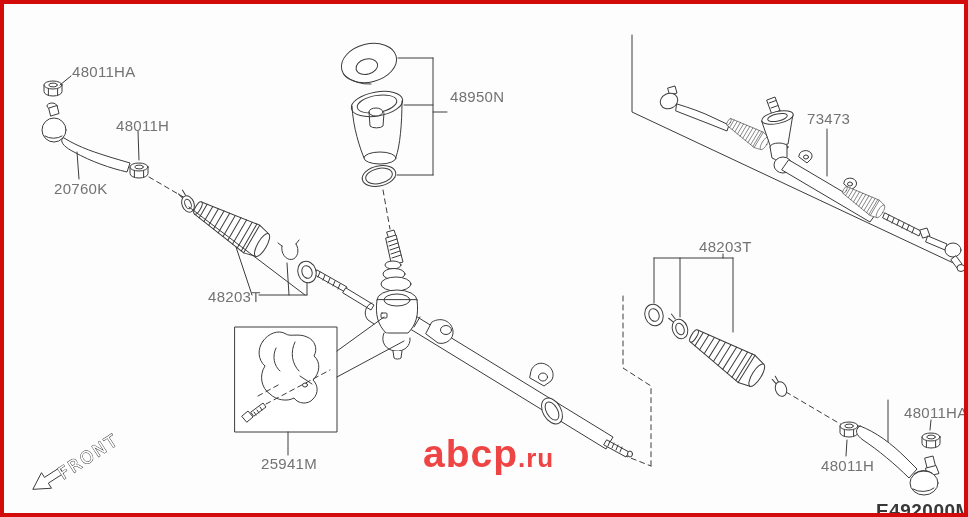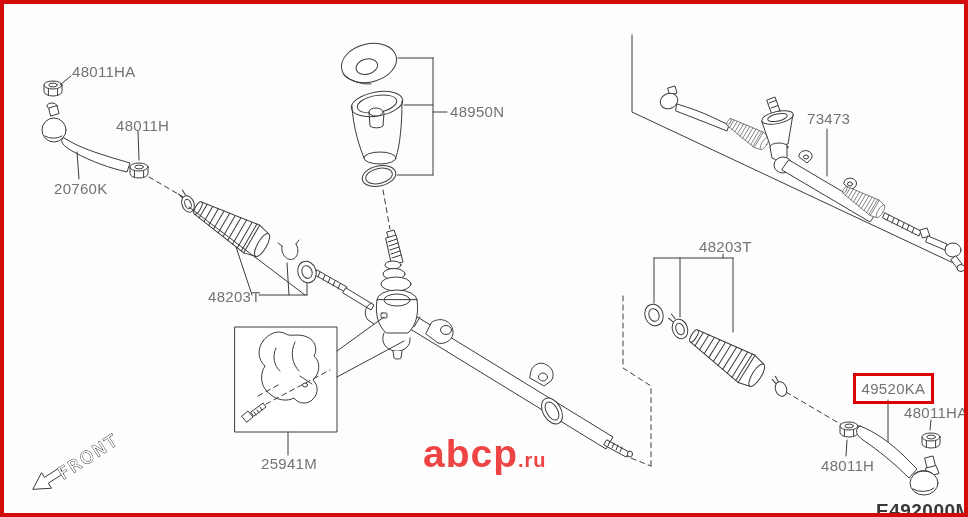--- a/index.html
+++ b/index.html
@@ -11,21 +11,21 @@
   svg .w{fill:#ffffff;}
   svg .d{stroke-dasharray:5 4;}
   .part-label{position:absolute;z-index:20;font-size:15px;letter-spacing:.3px;color:#737373;
               white-space:nowrap;cursor:pointer;}
   .highlight-box{position:absolute;z-index:21;left:853px;top:373px;width:75px;height:25px;
                  border:3px solid #dd0000;display:flex;align-items:center;justify-content:center;}
   .highlight-box .part-label{position:static;}
   #watermark{position:absolute;left:423px;top:434px;z-index:5;display:flex;align-items:baseline;
              color:#ef4444;font-weight:bold;letter-spacing:1px;}
   #watermark .wm-name{font-size:39px;line-height:1;}
-  #watermark .wm-tld{font-size:20px;line-height:1;}
+  #watermark .wm-tld{font-size:26px;line-height:1;}
   #doc-code{position:absolute;left:876px;top:500px;z-index:8;font-size:19px;font-weight:bold;
             color:#383838;letter-spacing:.5px;white-space:nowrap;}
   .front-text{font-size:17px;letter-spacing:2px;font-family:"DejaVu Sans",sans-serif;
               fill:#fff;stroke:#333;stroke-width:.9;paint-order:stroke;}
 </style>
 </head>
 <body>
 
 <div id="stage">
 
@@ -223,27 +223,24 @@
     <g>
       <polygon class="ln w" points="33,489 41.5,472.7 44.5,477.4 59.7,467.6 63.5,473.4 48.3,483.2 51.3,487.9"></polygon>
       <text class="front-text" transform="translate(63,480) rotate(-33)">FRONT</text>
     </g>
   </svg>
 
   <div class="part-label" style="left:72px;top:63px">48011HA</div>
   <div class="part-label" style="left:116px;top:117px">48011H</div>
   <div class="part-label" style="left:54px;top:180px">20760K</div>
   <div class="part-label" style="left:208px;top:288px">48203T</div>
-  <div class="part-label" style="left:450px;top:103px">48950N</div>
+  <div class="part-label" style="left:450px;top:88px">48950N</div>
   <div class="part-label" style="left:807px;top:110px">73473</div>
   <div class="part-label" style="left:699px;top:238px">48203T</div>
   <div class="part-label" style="left:904px;top:404px">48011HA</div>
   <div class="part-label" style="left:821px;top:457px">48011H</div>
   <div class="part-label" style="left:261px;top:455px">25941M</div>
 
-  <div class="highlight-box">
-    <span class="part-label">49520KA</span>
-  </div>
 
   <div id="doc-code">E492000M</div>
 
   <div id="frame"></div>
 </div>
 
 </body></html>

